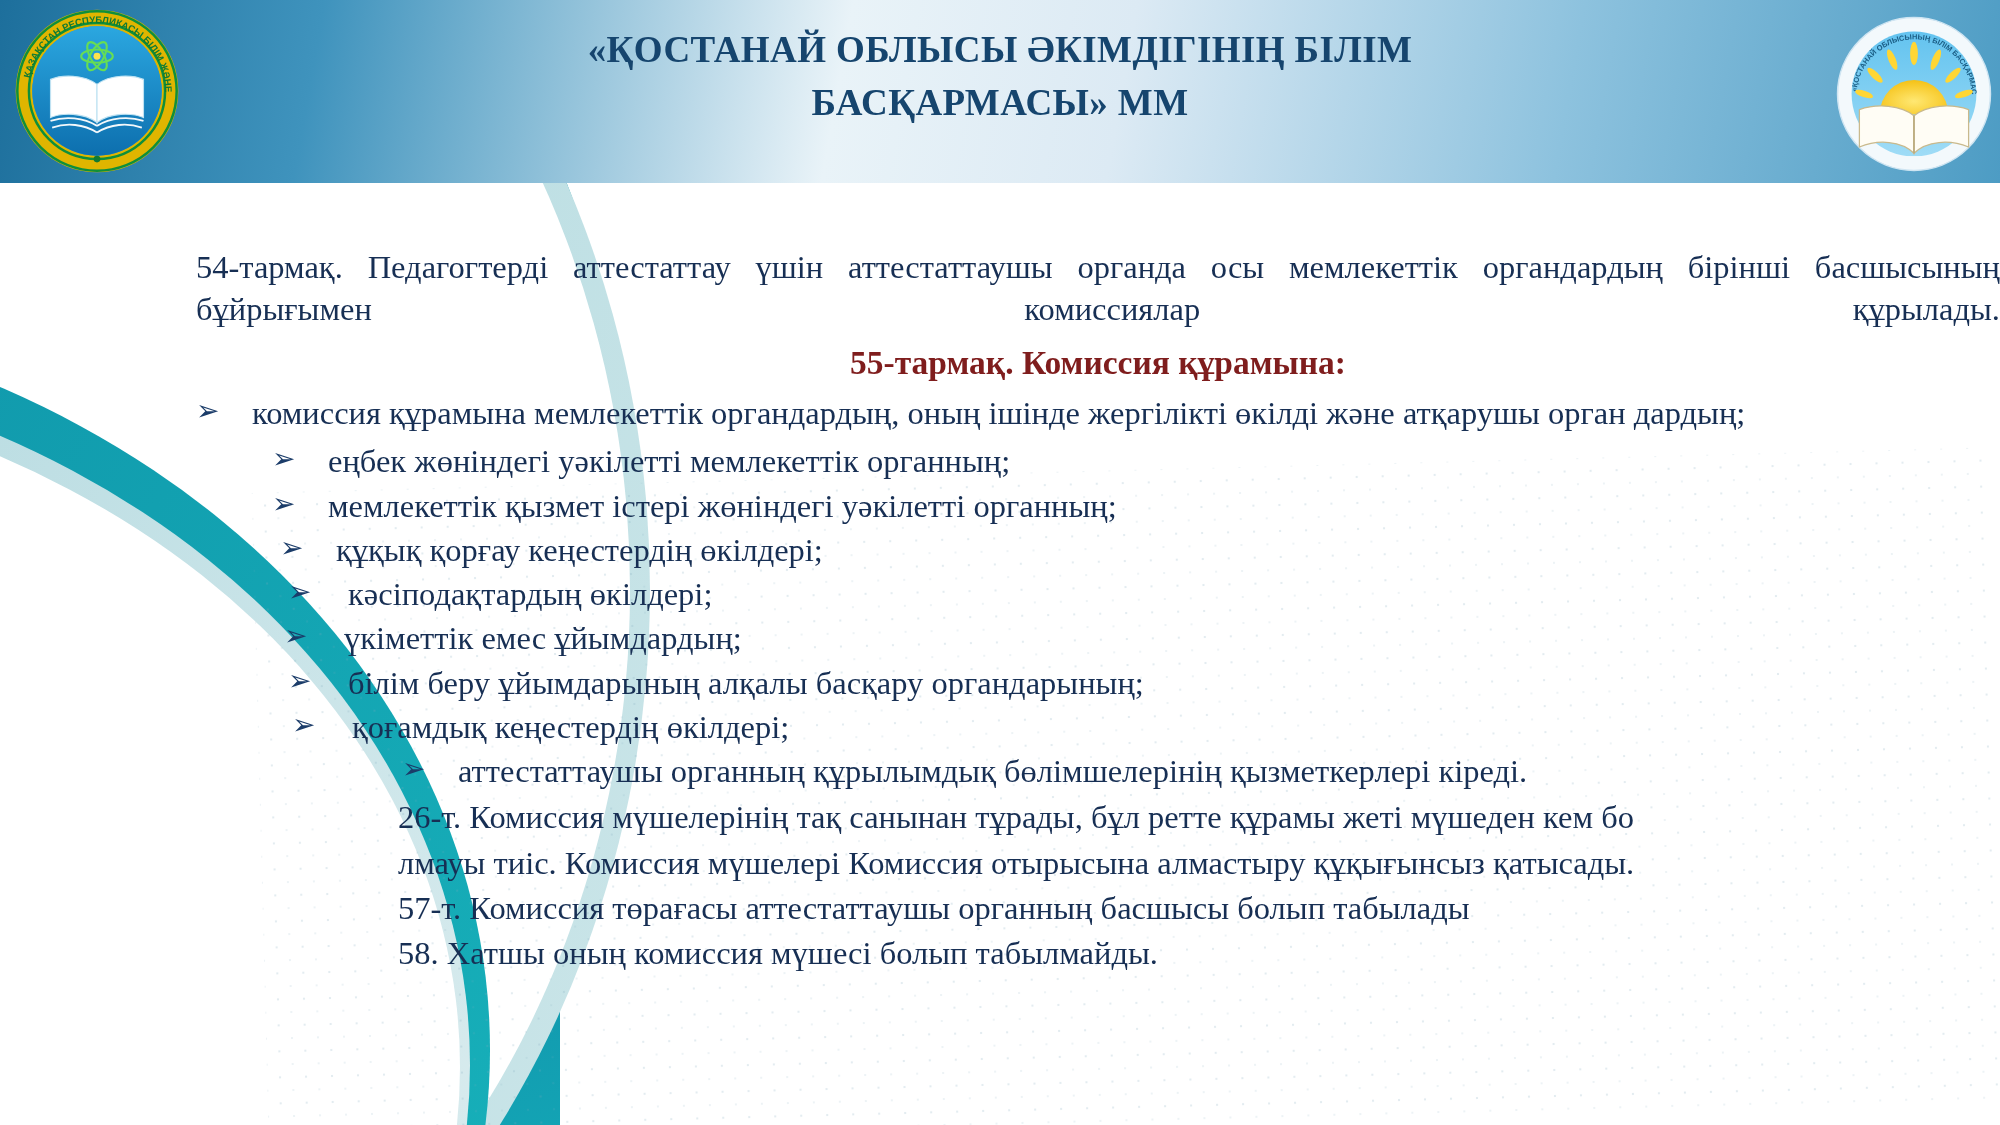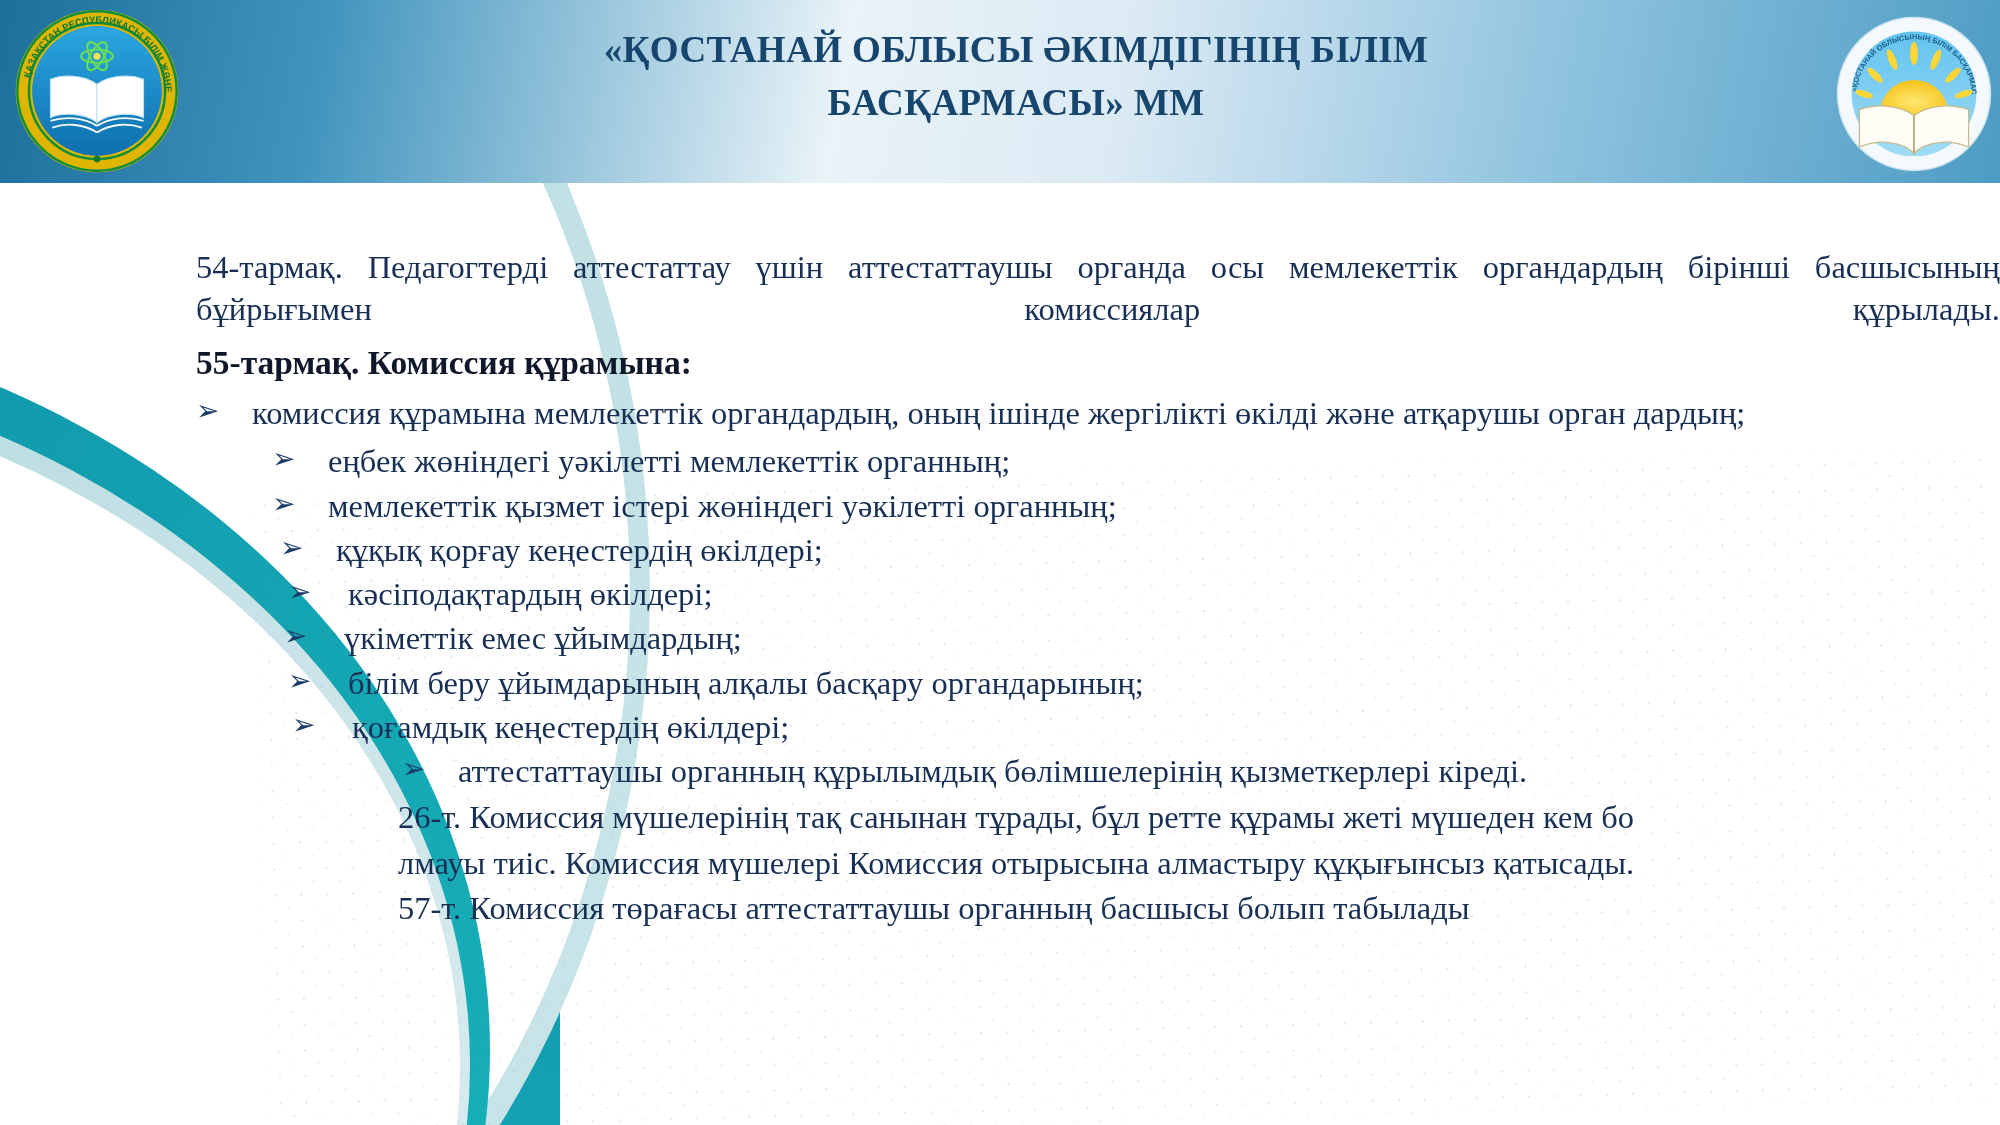--- a/index.html
+++ b/index.html
@@ -94,21 +94,21 @@
     pointer-events:none;
   }
 
   
   .logo{position:absolute;}
   .logo-left{left:14px;top:8px;width:166px;height:166px;}
   .logo-right{left:1836px;top:8px;width:156px;height:172px;}
 
   
   .title{
-    position:absolute;left:486px;top:24px;width:1060px;
+    position:absolute;left:470px;top:24px;width:1060px;
     text-align:center;
     font-family:"Liberation Serif", serif;
     font-weight:700;
     font-size:37px;
     line-height:1.42;
     letter-spacing:.4px;
     color:#16456e;
   }
 
   
@@ -121,21 +121,21 @@
   }
   .center-head{
     text-align:center;font-weight:700;font-size:33px;color:#1b3a63;
     margin:0 0 6px 0;
   }
   .para{
     text-align:justify;text-align-last:justify;
     margin:0 0 2px 0;
   }
   .sec-head{
-    text-align:left;font-weight:700;font-size:33.5px;color:#0f172a;
+    text-align:center;font-weight:700;font-size:33.5px;color:#7f1d1d;
     margin:10px 0 8px 0;
   }
   ul.bullets{list-style:none;margin:0;padding:0;}
   ul.bullets li{
     position:relative;
     margin:0 0 2px 0;
     line-height:1.30;
   }
   .bullet-glyph{
     position:absolute;left:0;top:1px;
@@ -301,16 +301,17 @@
       <li style="padding-left:262px;">
         <span class="bullet-glyph" style="left:206px;">➢</span>
         <span class="bullet-text">аттестаттаушы органның құрылымдық бөлімшелерінің қызметкерлері кіреді.</span>
       </li>
     </ul>
 
     <div class="tail-lines">
       <div class="tl" style="padding-left:202px;">26-т. Комиссия мүшелерінің тақ санынан тұрады, бұл ретте құрамы жеті мүшеден кем бо</div>
       <div class="tl" style="padding-left:202px;">лмауы тиіс. Комиссия мүшелері Комиссия отырысына алмастыру құқығынсыз қатысады.</div>
       <div class="tl" style="padding-left:202px;">57-т. Комиссия төрағасы аттестаттаушы органның басшысы болып табылады</div>
+      <div class="tl" style="padding-left:202px;">58. Хатшы оның комиссия мүшесі болып табылмайды.</div>
     </div>
 
   </div>
 </div>
 
 </body></html>

